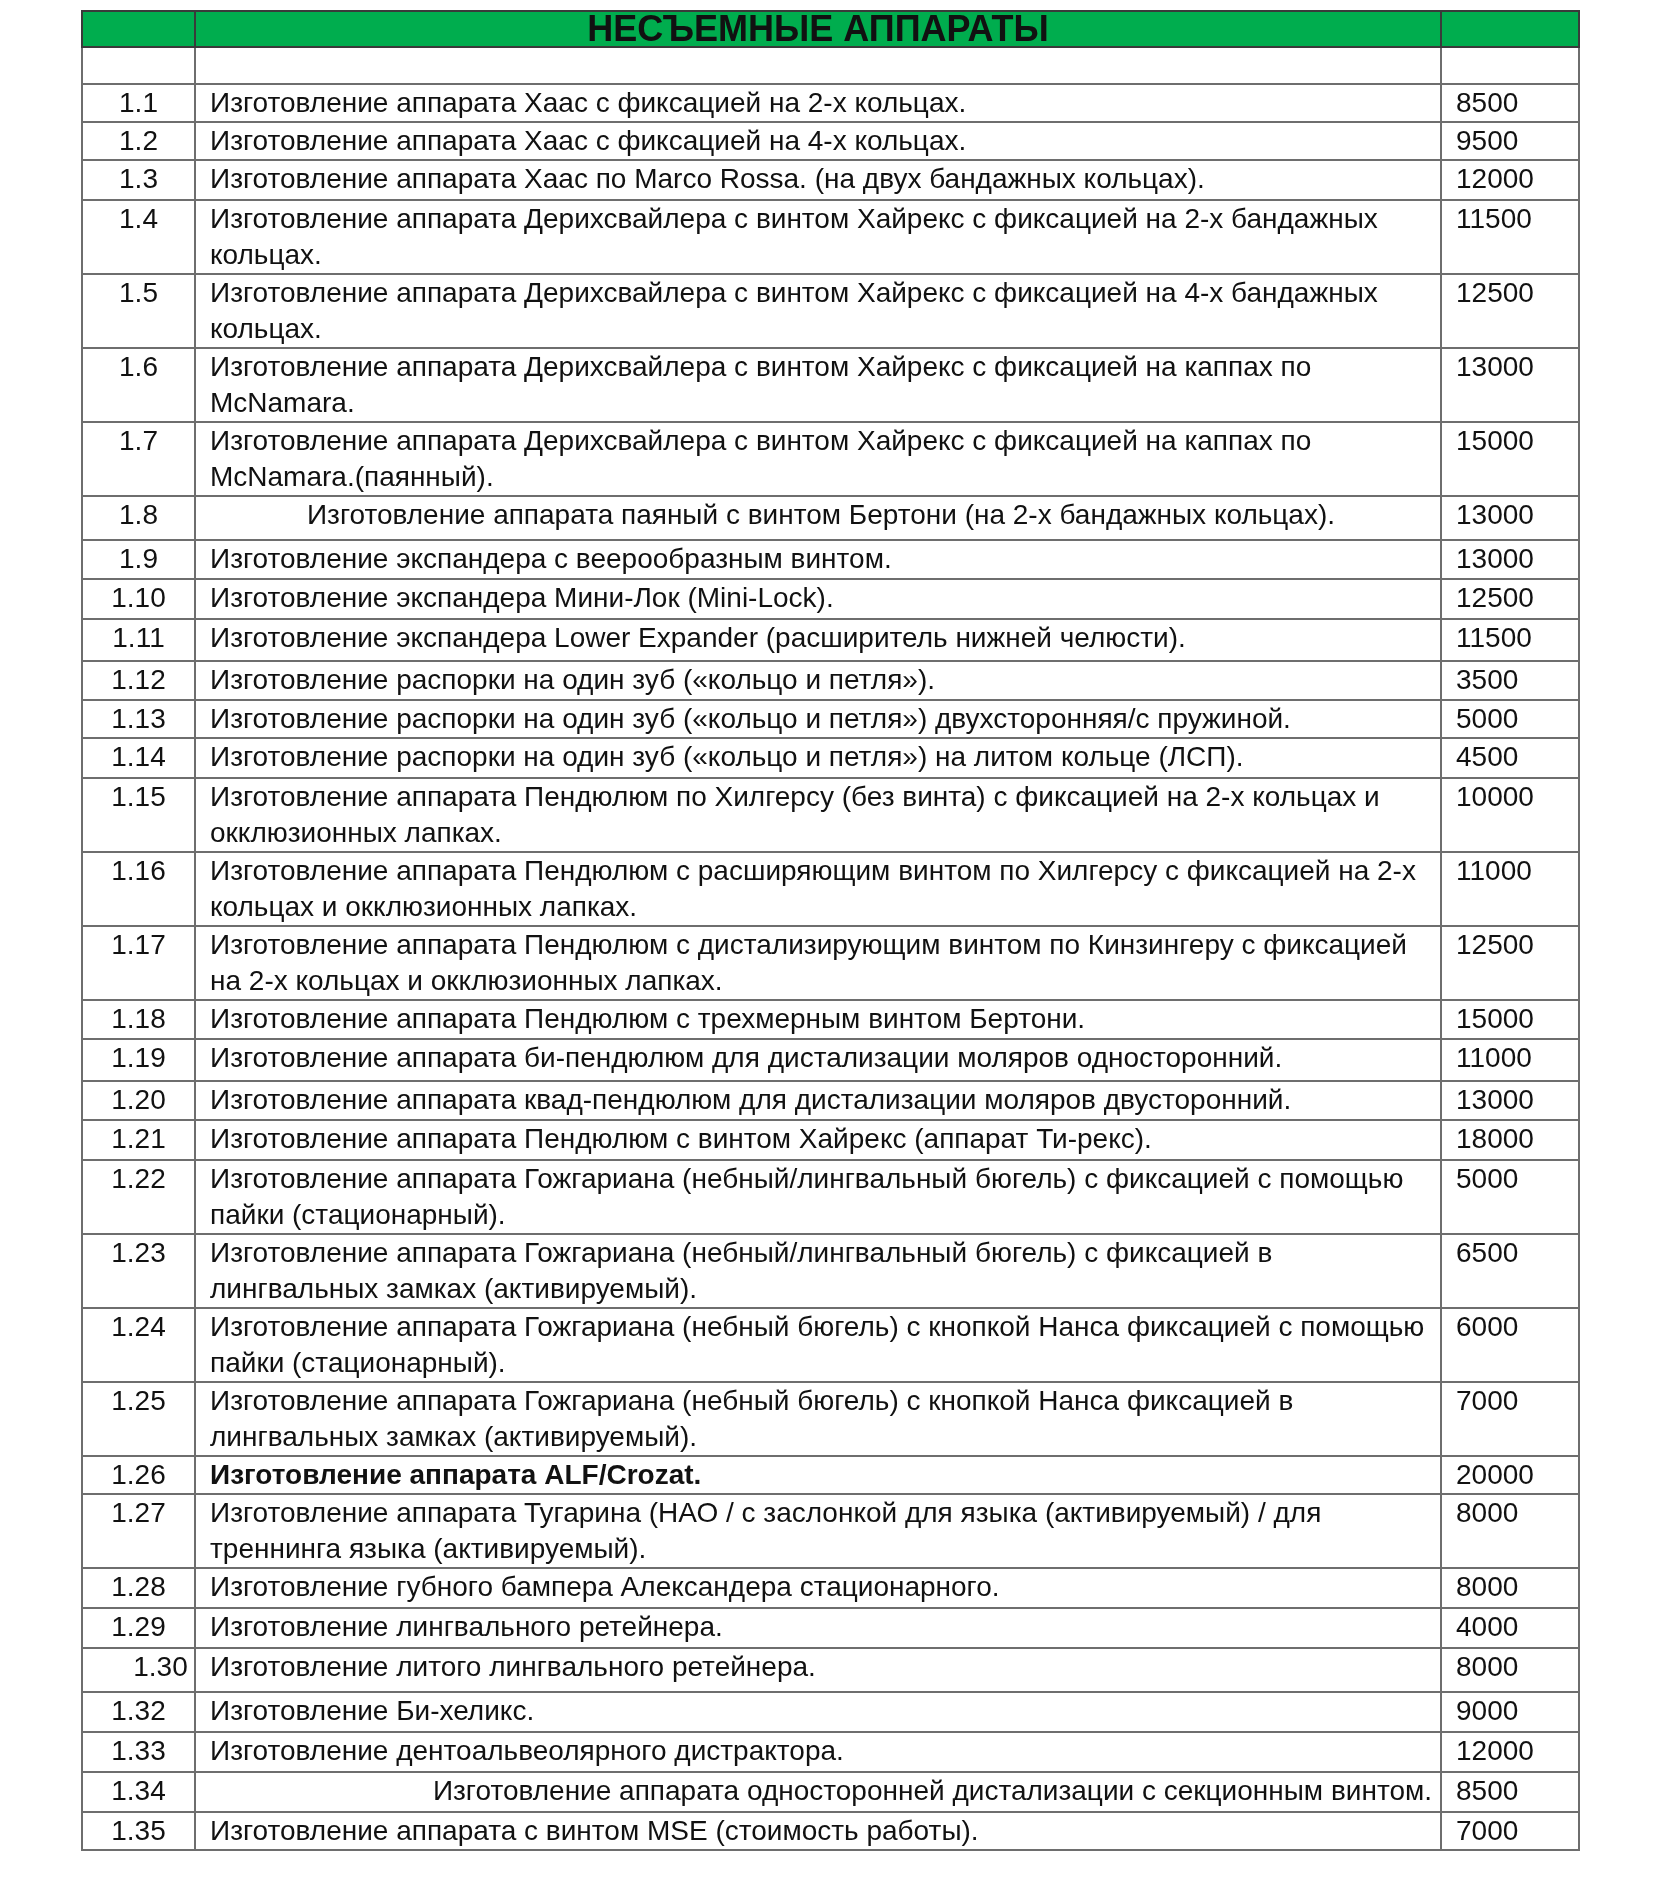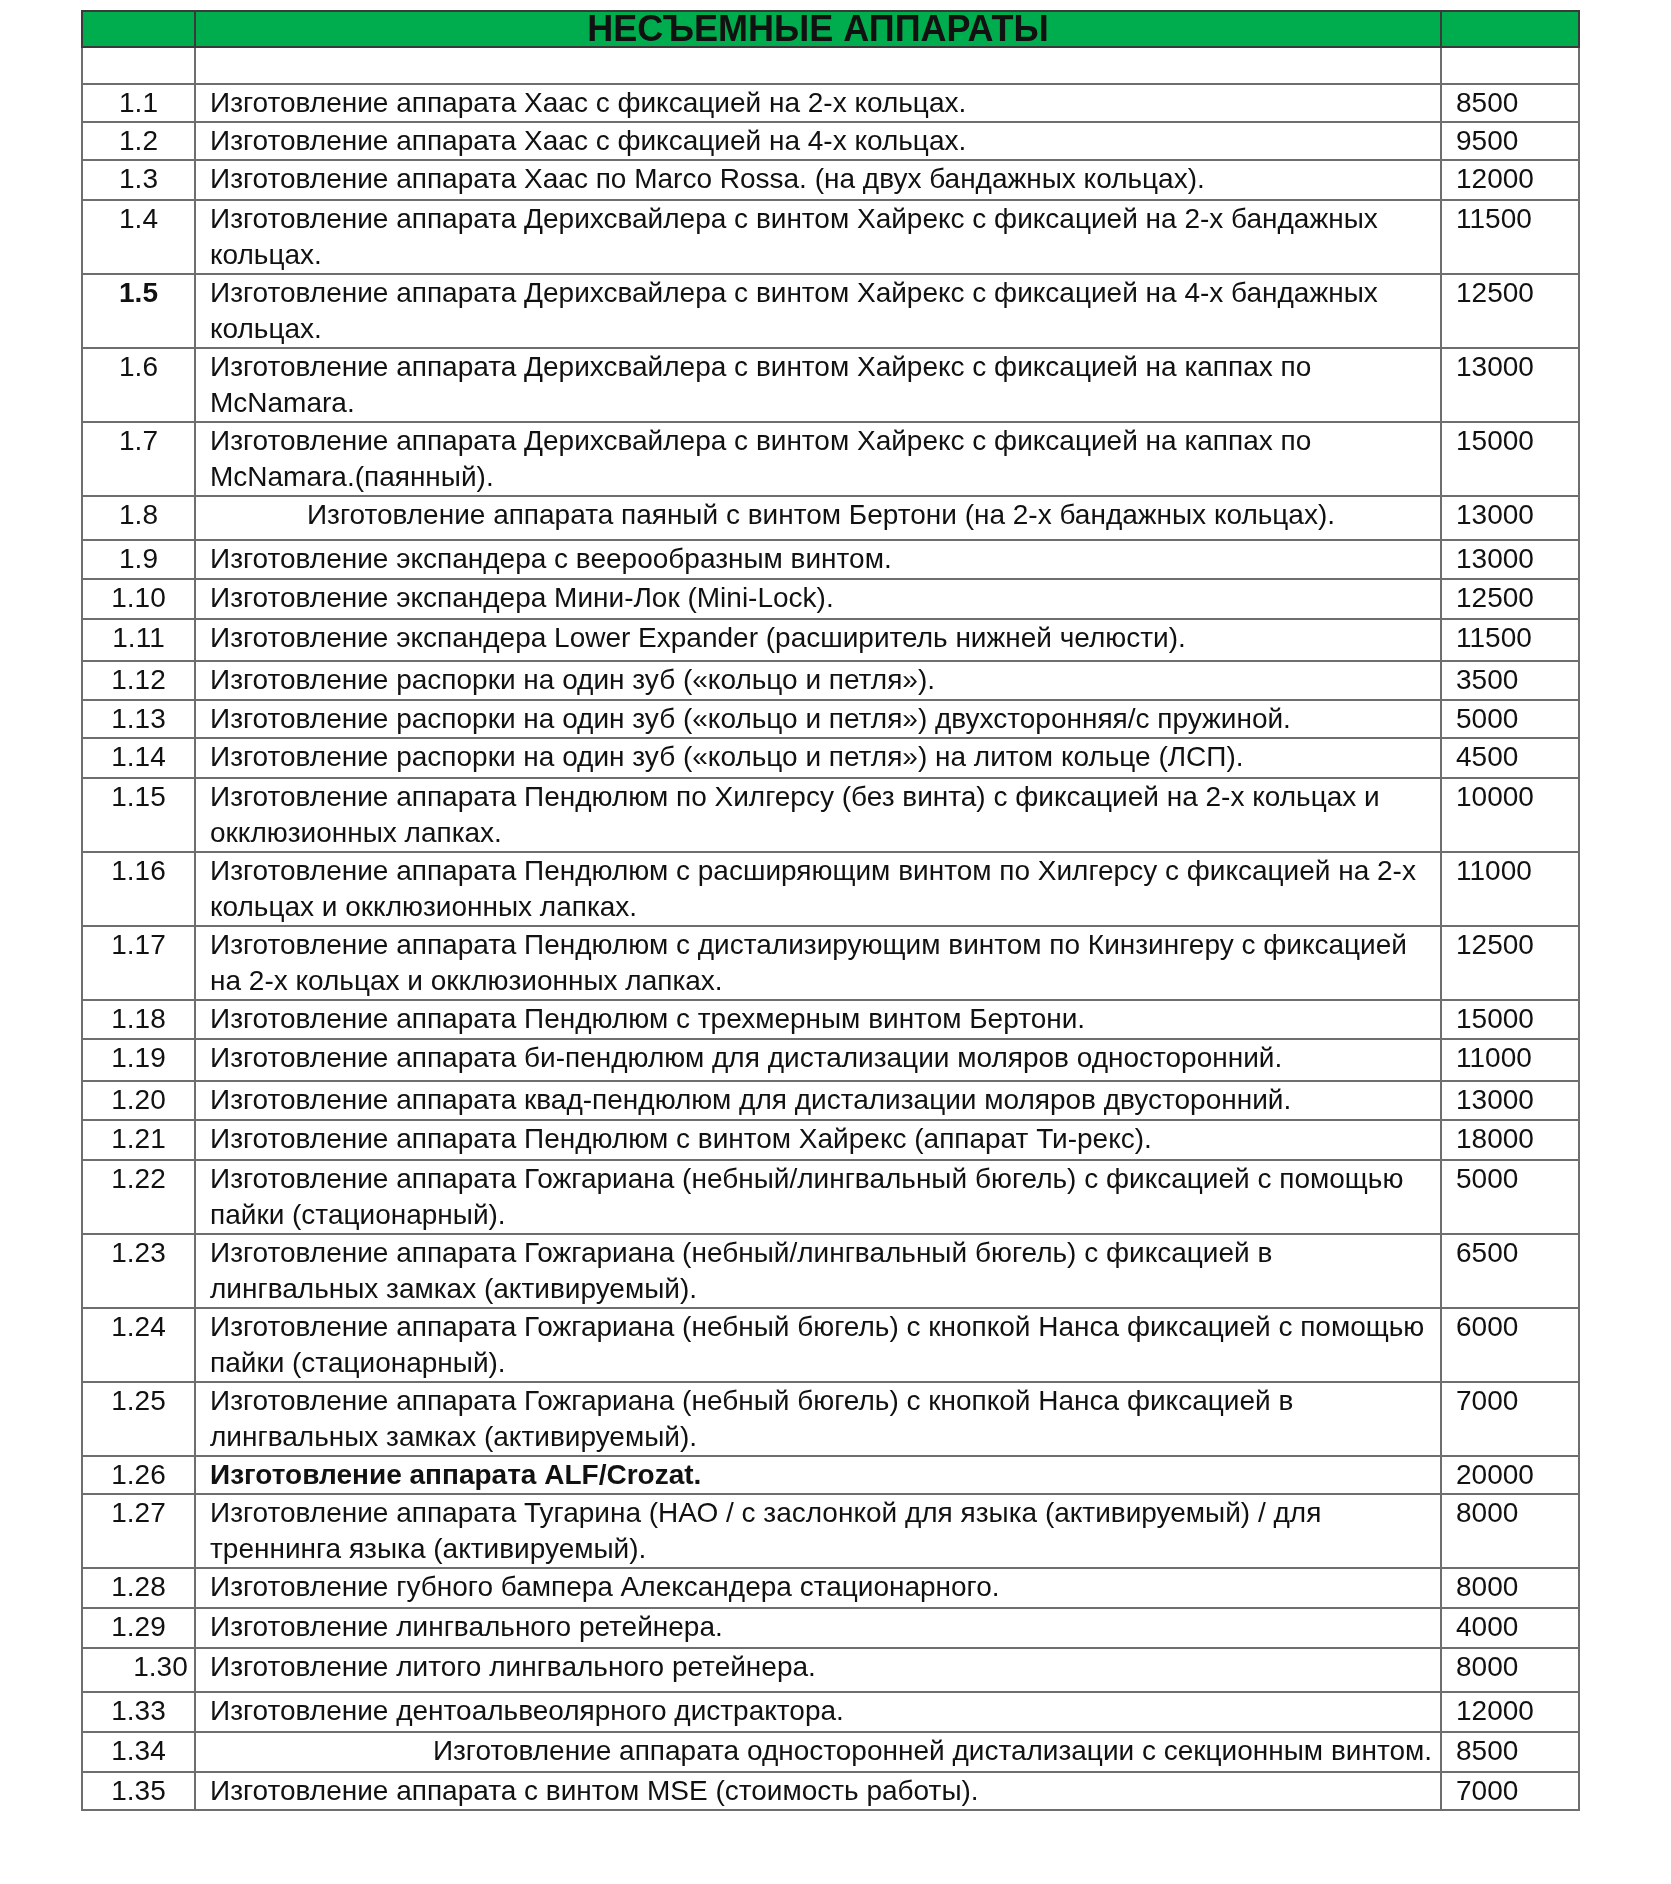--- a/index.html
+++ b/index.html
@@ -53,21 +53,21 @@
         <td class="num" style="height: 38px;">1.3</td>
         <td class="desc" style="height: 38px;">Изготовление аппарата Хаас по Marco Rossa. (на двух бандажных кольцах).</td>
         <td class="price-cell" style="height: 38px;">12000</td>
       </tr>
       <tr>
         <td class="num" style="height: 70px;">1.4</td>
         <td class="desc" style="height: 70px;">Изготовление аппарата Дерихсвайлера с винтом Хайрекс с фиксацией на 2-х бандажных кольцах.</td>
         <td class="price-cell" style="height: 70px;">11500</td>
       </tr>
       <tr>
-        <td class="num" style="height: 71px; font-weight: bold;">1.5</td>
+        <td class="num" style="height: 71px;">1.5</td>
         <td class="desc" style="height: 71px;">Изготовление аппарата Дерихсвайлера с винтом Хайрекс с фиксацией на 4-х бандажных кольцах.</td>
         <td class="price-cell" style="height: 71px;">12500</td>
       </tr>
       <tr>
         <td class="num" style="height: 71px;">1.6</td>
         <td class="desc" style="height: 71px;">Изготовление аппарата Дерихсвайлера с винтом Хайрекс с фиксацией на каппах по McNamara.</td>
         <td class="price-cell" style="height: 71px;">13000</td>
       </tr>
       <tr>
         <td class="num" style="height: 71px;">1.7</td>
@@ -181,20 +181,25 @@
       </tr>
       <tr>
         <td class="num" style="height: 38px;">1.29</td>
         <td class="desc" style="height: 38px;">Изготовление лингвального ретейнера.</td>
         <td class="price-cell" style="height: 38px;">4000</td>
       </tr>
       <tr>
         <td class="num" style="height: 42px; padding-left: 44px;">1.30</td>
         <td class="desc" style="height: 42px;">Изготовление литого лингвального ретейнера.</td>
         <td class="price-cell" style="height: 42px;">8000</td>
+      </tr>
+      <tr>
+        <td class="num" style="height: 38px;">1.32</td>
+        <td class="desc" style="height: 38px;">Изготовление Би-хеликс.</td>
+        <td class="price-cell" style="height: 38px;">9000</td>
       </tr>
       <tr>
         <td class="num" style="height: 38px;">1.33</td>
         <td class="desc" style="height: 38px;">Изготовление дентоальвеолярного дистрактора.</td>
         <td class="price-cell" style="height: 38px;">12000</td>
       </tr>
       <tr>
         <td class="num" style="height: 38px;">1.34</td>
         <td class="desc" style="height: 38px; text-align: right;">Изготовление аппарата односторонней дистализации с секционным винтом.</td>
         <td class="price-cell" style="height: 38px;">8500</td>

